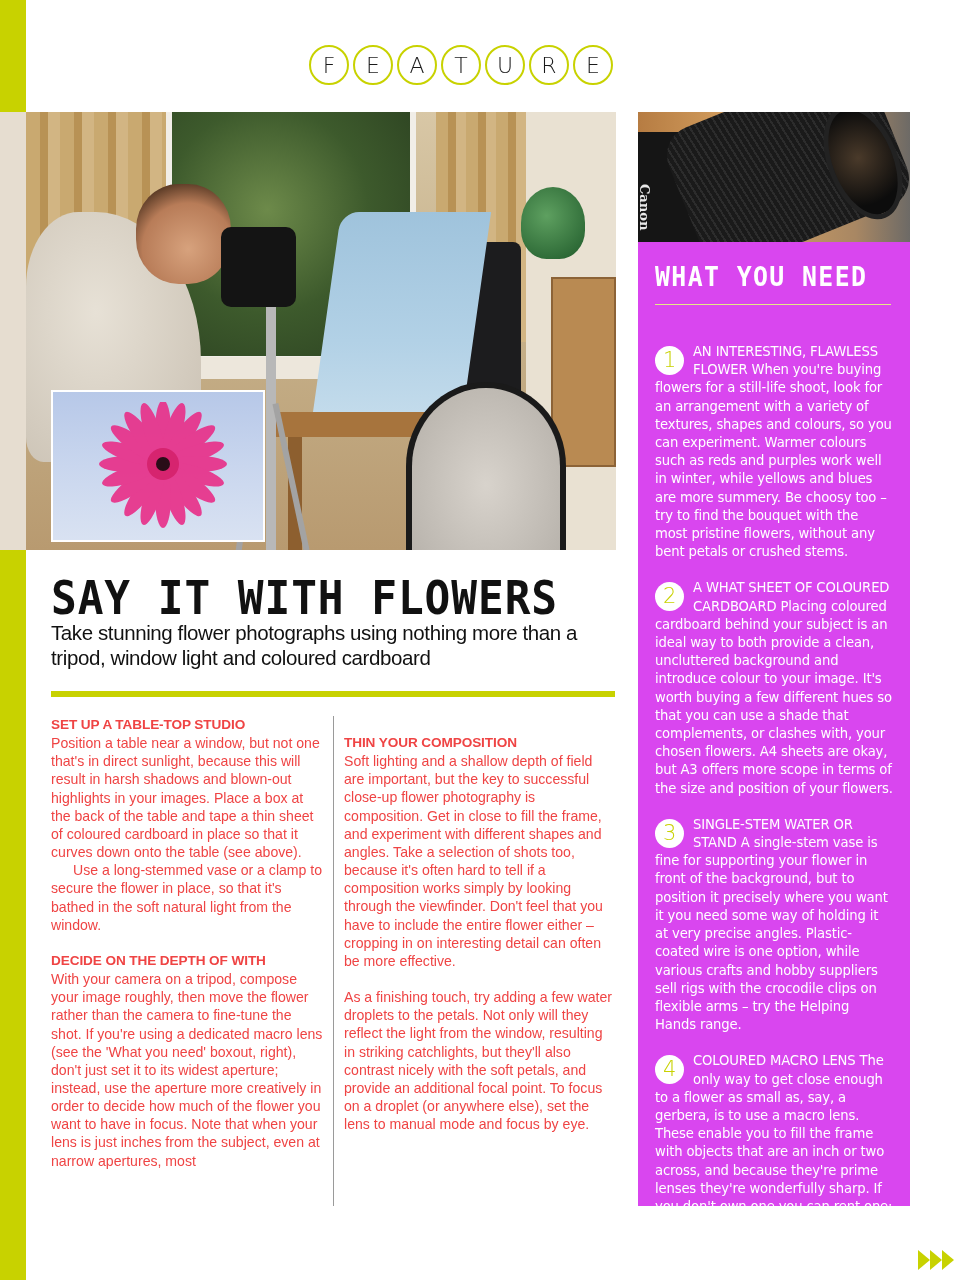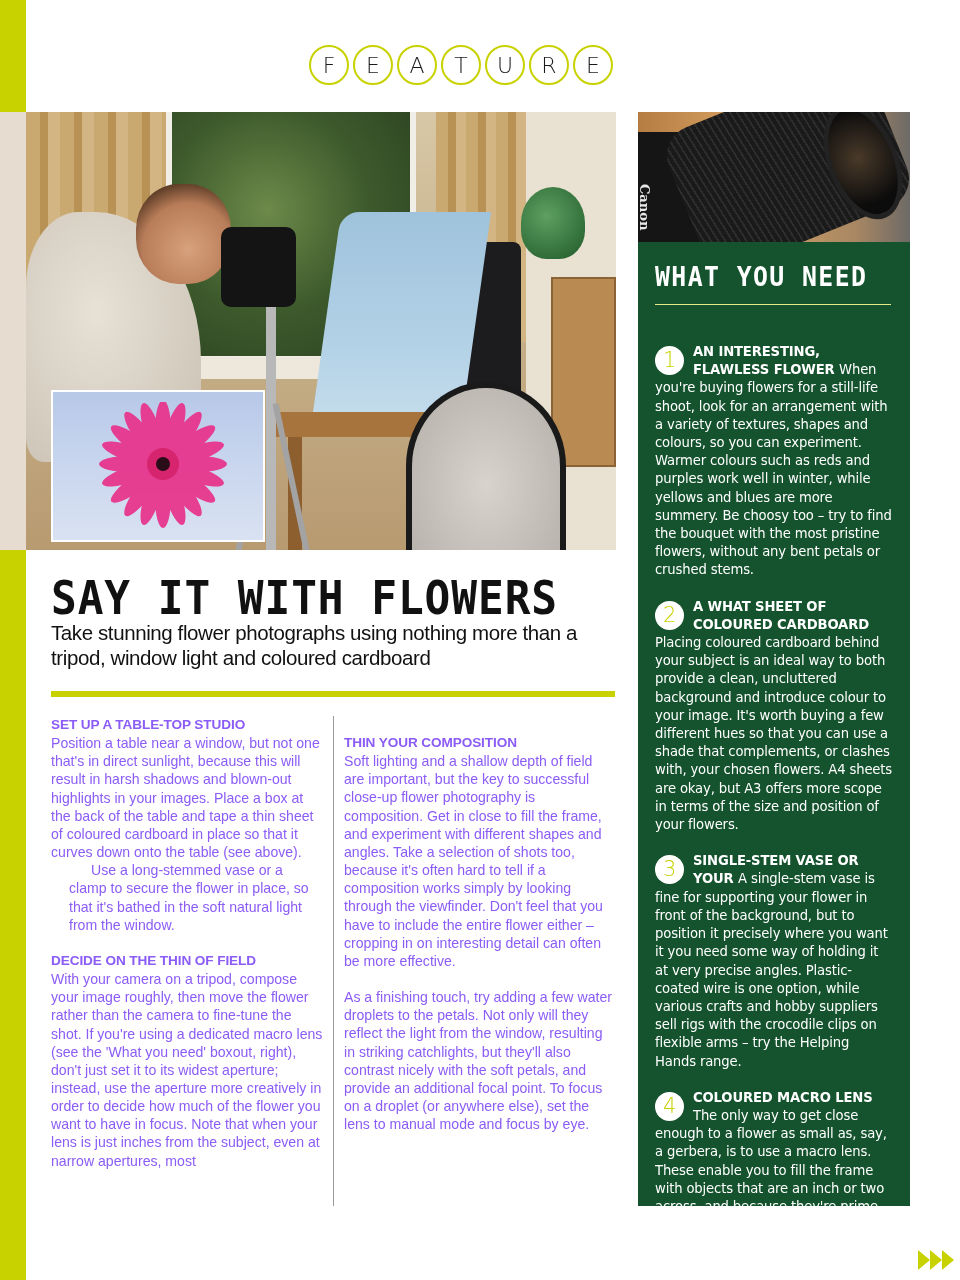--- a/index.html
+++ b/index.html
@@ -73,41 +73,41 @@
     transform: rotate(90deg); transform-origin: left top; }
 
   
   .title { position: absolute; left: 51px; top: 573px; font-family: "DejaVu Sans Mono", monospace; font-weight: bold;
     font-size: 46px; letter-spacing: 1px; color: #111; transform: scaleX(0.93); transform-origin: left; line-height: 50px; }
   .subtitle { position: absolute; left: 51px; top: 620px; width: 570px; font-family: "Liberation Sans", sans-serif;
     font-size: 20.5px; line-height: 25px; color: #111; letter-spacing: -0.4px; }
   .title-rule { position: absolute; left: 51px; top: 691px; width: 564px; height: 6px; background: #c8d200; }
 
   
-  .col { position: absolute; top: 716px; width: 272px; font-family: "Liberation Sans", sans-serif; font-size: 14.1px; line-height: 18.15px; color: #8b5cf6; }
+  .col { position: absolute; top: 716px; width: 272px; font-family: "Liberation Sans", sans-serif; font-size: 14.1px; line-height: 18.15px; color: #ef4444; }
   .col-1 { left: 51px; }
   .col-2 { left: 344px; }
   .col-divider { position: absolute; left: 333px; top: 716px; width: 1px; height: 490px; background: #9a9a9a; }
   .sec-head { font-weight: bold; font-size: 13.6px; letter-spacing: -0.1px; }
   .para { }
-  .indent { text-indent: 22px; margin-left: 18px; }
+  .indent { text-indent: 22px; }
   .gap { height: 18px; }
 
   
   .sidebar {
-    position: absolute; left: 638px; top: 242px; width: 272px; height: 964px; background: #14532d; color: #ffffff;
+    position: absolute; left: 638px; top: 242px; width: 272px; height: 964px; background: #d946ef; color: #ffffff;
     padding: 18px 16px 0 17px; font-family: "DejaVu Sans", sans-serif;
   }
   .sb-title { font-family: "DejaVu Sans Mono", monospace; font-weight: bold; font-size: 27px; letter-spacing: 1.5px; line-height: 34px; color: #ffffff; transform: scaleX(0.92); transform-origin: left; }
   .sb-rule { margin-top: 10px; height: 1px; background: #e4ea86; width: 236px; }
   .sb-item { position: relative; margin-top: 18px; font-size: 13.2px; line-height: 18.2px; letter-spacing: -0.15px; color: #ffffff; }
   .sb-item:first-of-type { margin-top: 0; }
   .sb-num { float: left; width: 29px; height: 29px; border-radius: 50%; background: #ffffff; color: #c8d200;
     font-family: "DejaVu Sans", sans-serif; font-size: 21px; line-height: 29px; text-align: center; margin: 3px 9px 0 0; font-weight: 300; }
-  .sb-head { font-weight: bold; }
+  .sb-head { font-weight: normal; }
 
   .next-arrows { position: absolute; right: 6px; bottom: 10px; display: flex; gap: 0; }
   .next-arrows span { width: 0; height: 0; border-top: 10px solid transparent; border-bottom: 10px solid transparent; border-left: 12px solid #c8d200; margin-left: 0; }
 </style>
 </head>
 <body>
 
 <div class="left-bar"></div>
 <div class="left-bar-gap"></div>
 
@@ -183,21 +183,21 @@
 
 <div class="title">SAY IT WITH FLOWERS</div>
 <div class="subtitle">Take stunning flower photographs using nothing more than a tripod, window light and coloured cardboard</div>
 <div class="title-rule"></div>
 
 <div class="col col-1">
   <div class="sec-head">SET UP A TABLE-TOP STUDIO</div>
   <div class="para">Position a table near a window, but not one that's in direct sunlight, because this will result in harsh shadows and blown-out highlights in your images. Place a box at the back of the table and tape a thin sheet of coloured cardboard in place so that it curves down onto the table (see above).</div>
   <div class="para indent">Use a long-stemmed vase or a clamp to secure the flower in place, so that it's bathed in the soft natural light from the window.</div>
   <div class="gap"></div>
-  <div class="sec-head">DECIDE ON THE THIN OF FIELD</div>
+  <div class="sec-head">DECIDE ON THE DEPTH OF WITH</div>
   <div class="para">With your camera on a tripod, compose your image roughly, then move the flower rather than the camera to fine-tune the shot. If you're using a dedicated macro lens (see the 'What you need' boxout, right), don't just set it to its widest aperture; instead, use the aperture more creatively in order to decide how much of the flower you want to have in focus. Note that when your lens is just inches from the subject, even at narrow apertures, most</div>
 </div>
 
 <div class="col-divider"></div>
 
 <div class="col col-2">
   <div class="gap"></div>
   <div class="sec-head">THIN YOUR COMPOSITION</div>
   <div class="para">Soft lighting and a shallow depth of field are important, but the key to successful close-up flower photography is composition. Get in close to fill the frame, and experiment with different shapes and angles. Take a selection of shots too, because it's often hard to tell if a composition works simply by looking through the viewfinder. Don't feel that you have to include the entire flower either – cropping in on interesting detail can often be more effective.</div>
   <div class="gap"></div>
@@ -214,21 +214,21 @@
     <span class="sb-head">AN INTERESTING, FLAWLESS FLOWER </span>
     <span>When you're buying flowers for a still-life shoot, look for an arrangement with a variety of textures, shapes and colours, so you can experiment. Warmer colours such as reds and purples work well in winter, while yellows and blues are more summery. Be choosy too – try to find the bouquet with the most pristine flowers, without any bent petals or crushed stems.</span>
   </div>
   <div class="sb-item">
     <span class="sb-num">2</span>
     <span class="sb-head">A WHAT SHEET OF COLOURED CARDBOARD </span>
     <span>Placing coloured cardboard behind your subject is an ideal way to both provide a clean, uncluttered background and introduce colour to your image. It's worth buying a few different hues so that you can use a shade that complements, or clashes with, your chosen flowers. A4 sheets are okay, but A3 offers more scope in terms of the size and position of your flowers.</span>
   </div>
   <div class="sb-item">
     <span class="sb-num">3</span>
-    <span class="sb-head">SINGLE-STEM VASE OR YOUR </span>
+    <span class="sb-head">SINGLE-STEM WATER OR STAND </span>
     <span>A single-stem vase is fine for supporting your flower in front of the background, but to position it precisely where you want it you need some way of holding it at very precise angles. Plastic-coated wire is one option, while various crafts and hobby suppliers sell rigs with the crocodile clips on flexible arms – try the Helping Hands range.</span>
   </div>
   <div class="sb-item">
     <span class="sb-num">4</span>
     <span class="sb-head">COLOURED MACRO LENS </span>
     <span>The only way to get close enough to a flower as small as, say, a gerbera, is to use a macro lens. These enable you to fill the frame with objects that are an inch or two across, and because they're prime lenses they're wonderfully sharp. If you don't own one you can rent one: try www.lensesforhire.com in the UK.</span>
   </div>
 </div>
 
 <div class="next-arrows">

